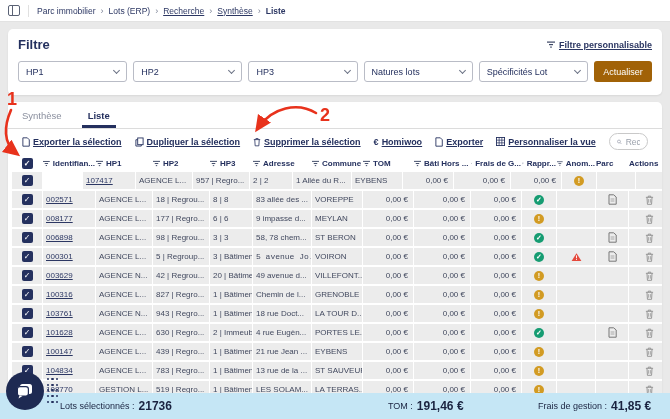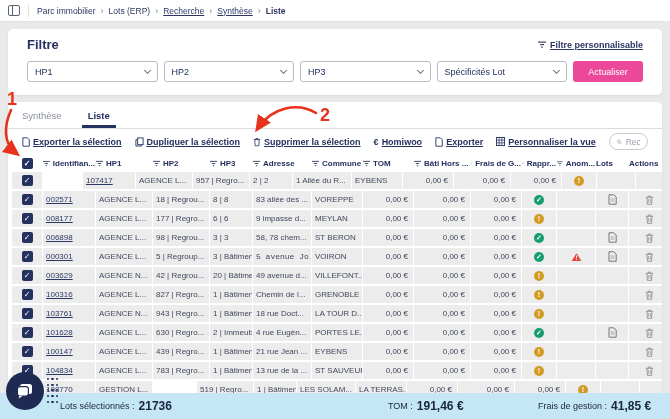--- a/index.html
+++ b/index.html
@@ -11,28 +11,28 @@
   .sidebar-toggle { width:12px; height:11px; border:1px solid #5a6275; border-radius:2px; position:relative; }
   .sidebar-toggle::after { content:""; position:absolute; left:3px; top:0; width:1px; height:100%; background:#5a6275; }
   .topdiv { width:1px; height:12px; background:#e0e0e0; margin:0 8px; }
   .crumbs { display:flex; align-items:center; gap:5px; font-size:8.5px; color:#2c3763; }
   .crumb.link { text-decoration:underline; cursor:pointer; }
   .crumb.current { font-weight:bold; }
   .chev { color:#7c8396; font-size:9px; }
 
   
   .card { position:absolute; background:#fff; border-radius:5px; box-shadow:0 1px 2px rgba(0,0,0,.08); }
-  .filter-card { top:29px; left:8px; width:654px; height:66px; padding:8px 19px; }
+  .filter-card { top:29px; left:8px; width:654px; height:66px; padding:8px 10px; }
   .filter-head { display:flex; justify-content:space-between; align-items:center; }
   .filter-title { font-size:13px; font-weight:bold; color:#24305e; }
   .filter-custom { font-size:9px; font-weight:bold; text-decoration:underline; display:flex; align-items:center; gap:4px; cursor:pointer; }
   .filter-row { display:flex; gap:6px; margin-top:9px; }
   .dd { flex:1; height:21px; border:1px solid #b9bcc6; border-radius:3px; display:flex; align-items:center; justify-content:space-between; padding:0 7px; font-size:9px; color:#24305e; background:#fff; cursor:pointer; }
   .dd-chev { width:5px; height:5px; border-right:1.3px solid #6b7285; border-bottom:1.3px solid #6b7285; transform:rotate(45deg); margin-top:-3px; }
-  .btn-primary { width:70px; height:21px; background:#ec4899; color:#fff; font-size:9px; border:none; border-radius:3px; cursor:pointer; font-family:inherit; }
+  .btn-primary { width:58px; height:21px; background:#a16207; color:#fff; font-size:9px; border:none; border-radius:3px; cursor:pointer; font-family:inherit; }
 
   
   .main-card { top:102px; left:8px; width:654px; height:317px; overflow:hidden; }
   .tabs { display:flex; gap:26px; padding:0 14px; border-bottom:1px solid #dcdcdc; height:27px; align-items:flex-end; }
   .tab { font-size:9.5px; padding-bottom:7px; cursor:pointer; color:#8a8f9e; position:relative; }
   .tab.active { color:#24305e; font-weight:bold; }
   .tab.active::after { content:""; position:absolute; left:-6px; right:-6px; bottom:0; height:3px; background:#24305e; }
 
   .toolbar { display:flex; align-items:center; gap:13px; padding:0 14px; height:25px; }
   .tool { display:flex; align-items:center; gap:3px; font-size:9px; font-weight:bold; color:#24305e; cursor:pointer; white-space:nowrap; }
@@ -108,20 +108,24 @@
       </div>
     <div class="dd">
         <span>HP2</span>
         <span class="dd-chev"></span>
       </div>
     <div class="dd">
         <span>HP3</span>
         <span class="dd-chev"></span>
       </div>
     <div class="dd">
+        <span>Natures lots</span>
+        <span class="dd-chev"></span>
+      </div>
+    <div class="dd">
         <span>Spécificités Lot</span>
         <span class="dd-chev"></span>
       </div>
     <button class="btn-primary">Actualiser</button>
   </div>
 </div>
 
 <div class="card main-card">
   <div class="tabs">
     <span class="tab">Synthèse</span>
@@ -258,21 +262,21 @@
       </div>
       <div class="th" style="width: 38px; flex: 0 0 auto;">
         <svg width="7" height="7" viewBox="0 0 8 7">
           <rect x="0" y="0.5" width="8" height="1.1" fill="#3c4765"></rect>
           <rect x="2" y="3" width="4" height="1.1" fill="#3c4765"></rect>
           <rect x="3.2" y="5.4" width="1.6" height="1.1" fill="#3c4765"></rect>
         </svg>
         <span>Anom...</span>
       </div>
       <div class="th" style="width: 32px; flex: 0 0 auto;">
-        <span>Lots</span>
+        <span>Parc</span>
       </div>
       <div class="th" style="width: 40px; flex: 0 0 auto;">
         <span>Actions</span>
       </div>
     </div>
   <div class="tbody">
       <div class="trow">
         <div class="td c" style="width: 30px; flex: 0 0 auto;">
           <div class="cbx">✓</div>
         </div>
@@ -596,21 +600,21 @@
         </div>
       </div>
       <div class="trow">
         <div class="td c" style="width: 30px; flex: 0 0 auto;">
           <div class="cbx">✓</div>
         </div>
         <div class="td" style="width: 52px; flex: 0 0 auto;">
           <span class="idlink">108770</span>
         </div>
         <div class="td" style="width: 56px; flex: 0 0 auto;">GESTION L...</div>
-        <div class="td" style="width: 56px; flex: 0 0 auto; margin-left: 44px;">519 | Regro...</div>
+        <div class="td" style="width: 56px; flex: 0 0 auto;">519 | Regro...</div>
         <div class="td" style="width: 42px; flex: 0 0 auto;">1 | Bâtiment...</div>
         <div class="td" style="width: 58px; flex: 0 0 auto;">LES SOLAM...</div>
         <div class="td" style="width: 50px; flex: 0 0 auto;">LA TERRAS...</div>
         <div class="td r" style="width: 50px; flex: 0 0 auto;">0,00 €</div>
         <div class="td r" style="width: 56px; flex: 0 0 auto;">0,00 €</div>
         <div class="td r" style="width: 50px; flex: 0 0 auto;">0,00 €</div>
         <div class="td c" style="width: 34px; flex: 0 0 auto;">
           <div class="dot warning">!</div>
         </div>
         <div class="td c" style="width: 38px; flex: 0 0 auto;"></div>

